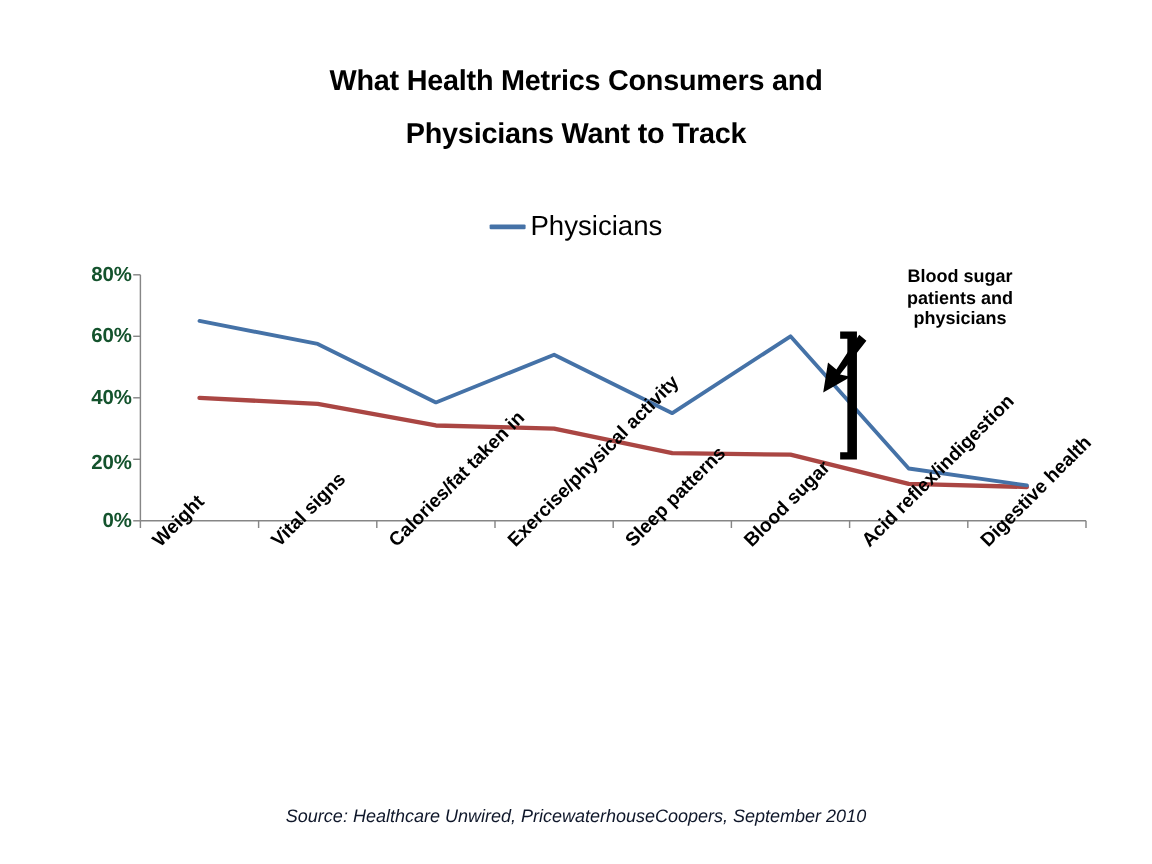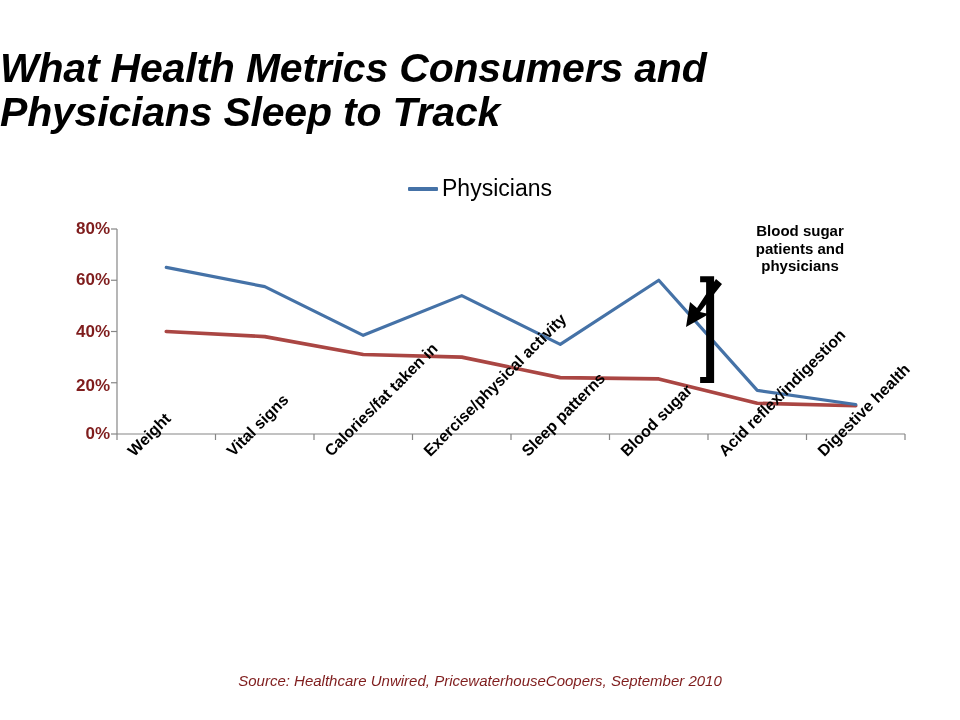--- a/index.html
+++ b/index.html
@@ -14,27 +14,26 @@
     position: relative;
     width: 960px; height: 720px;
     background: #ffffff;
   }
 
   
   #chart-title {
     position: absolute;
     left: 0; top: 46px;
     width: 960px;
-    text-align: left;
-    font-size: 41px;
+    text-align: center;
+    font-size: 24px;
     font-weight: bold;
     line-height: 44px;
     color: #000000;
     letter-spacing: -0.2px;
-    font-style: italic;
   }
   #chart-title .tline { display: block; }
 
   
   #legend {
     position: absolute;
     left: 0; top: 176px;
     width: 960px;
     display: flex;
     justify-content: center;
@@ -66,21 +65,21 @@
   #plot-svg { display: block; }
 
   
   .ytick-label {
     position: absolute;
     right: 0;
     width: 62px;
     text-align: right;
     font-size: 17px;
     font-weight: bold;
-    color: #7f1d1d;
+    color: #14532d;
     line-height: 17px;
   }
   #y-axis-labels {
     position: absolute;
     left: 40px; top: 0;
     width: 70px; height: 720px;
   }
 
   
   #x-axis-labels {
@@ -113,32 +112,32 @@
   #annotation-text .aline { display: block; }
 
   
   #source-note {
     position: absolute;
     left: 0; top: 672px;
     width: 960px;
     text-align: center;
     font-size: 15px;
     font-style: italic;
-    color: #7f1d1d;
+    color: #0f172a;
     line-height: 18px;
   }
 </style>
 </head>
 <body>
 
 <div id="slide">
 
   <div id="chart-title">
     <span class="tline">What Health Metrics Consumers and</span>
-    <span class="tline">Physicians Sleep to Track</span>
+    <span class="tline">Physicians Want to Track</span>
   </div>
 
   <div id="legend">
     <div class="legend-entry">
       <span class="legend-swatch" style="background: rgb(69, 114, 167);"></span>
       <span class="legend-label">Physicians</span>
     </div>
   </div>
 
   <div id="plot-wrap">

